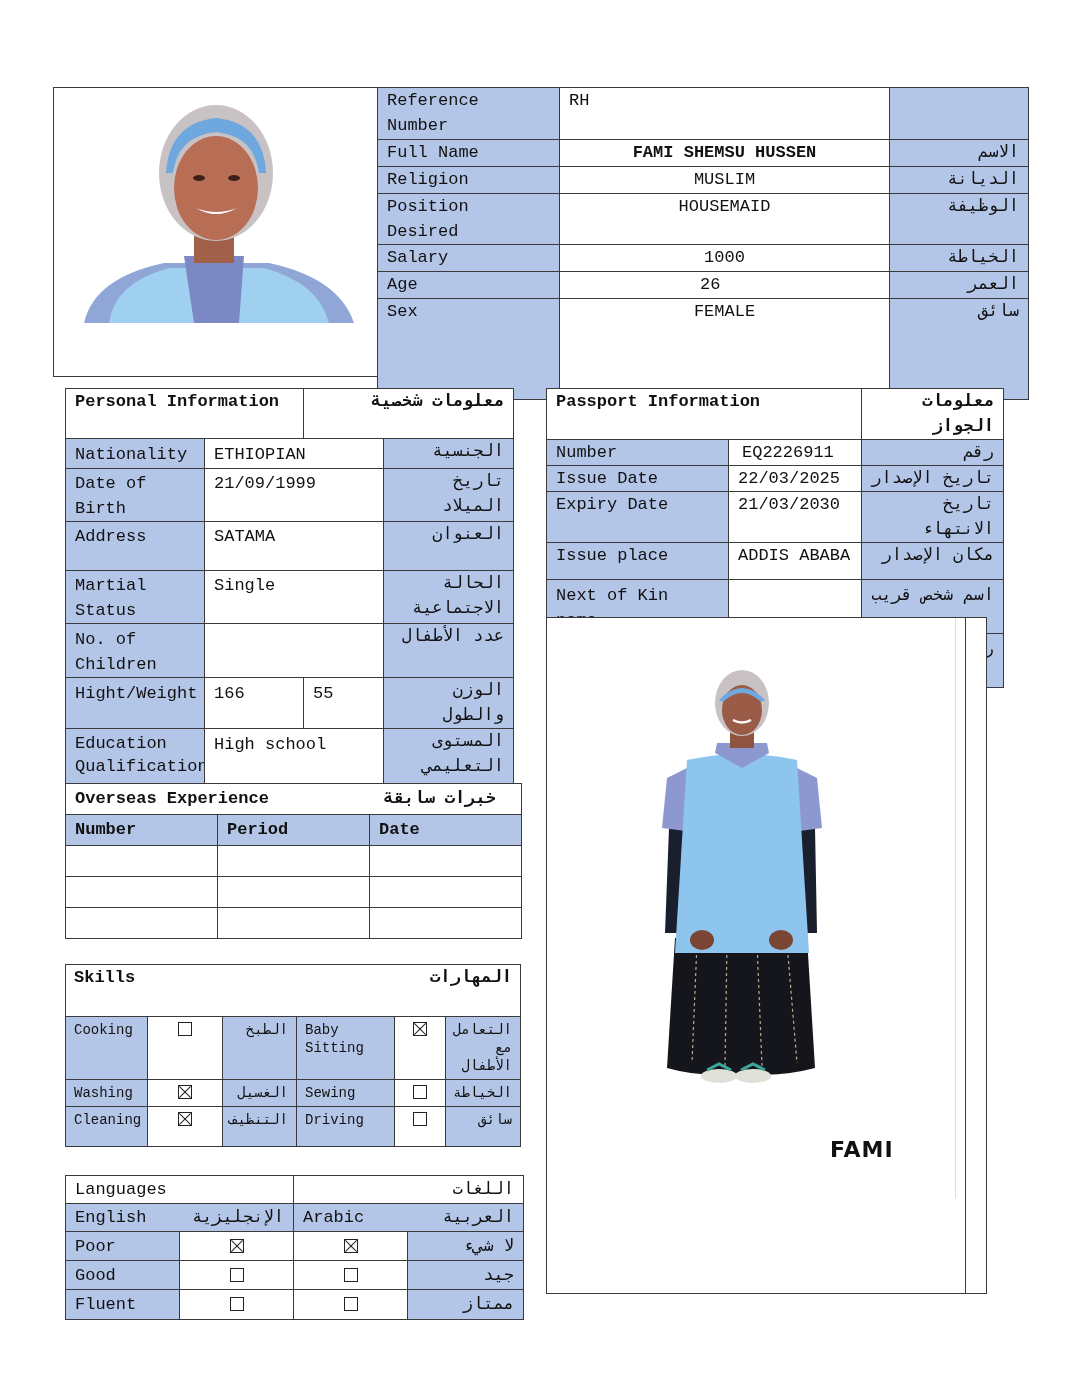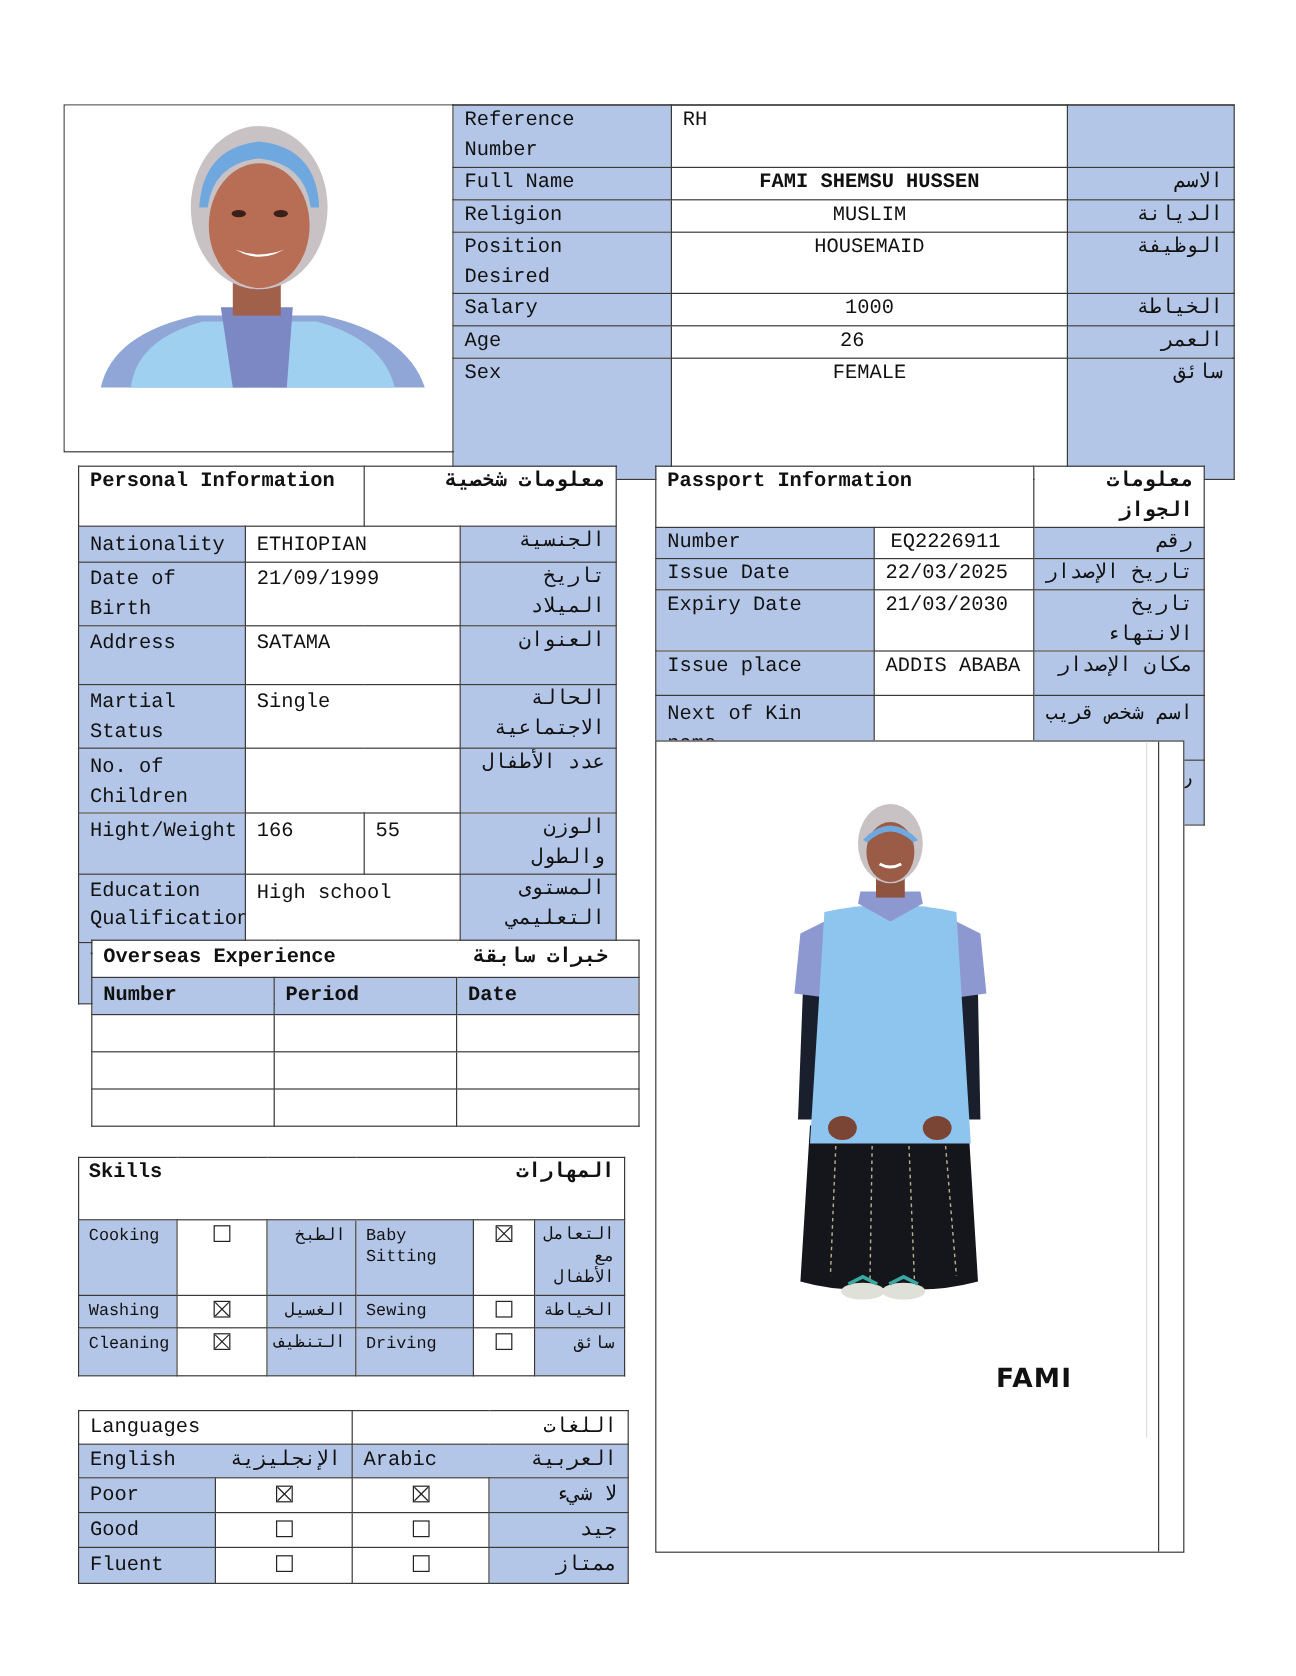--- a/index.html
+++ b/index.html
@@ -223,21 +223,21 @@
       <path d="M62 32 Q85 8 108 32 L104 34 Q85 16 66 34 Z" fill="#6fa8df"></path>
       <path d="M76 52 Q85 57 94 52" stroke="#fff" stroke-width="2.5" fill="none"></path>
 
       <ellipse cx="45" cy="272" rx="12" ry="10" fill="#7a4535"></ellipse>
       <ellipse cx="124" cy="272" rx="12" ry="10" fill="#7a4535"></ellipse>
     </svg>
   </div>
   <div class="abs fami-logo" style="left:283px; top:519px;">FAMI</div>
 </div>
 
-<table class="abs" style="left:76px; top:783px; width:456px;">
+<table class="abs" style="left:65px; top:783px; width:456px;">
   <colgroup>
       <col style="width:152px">
       <col style="width:152px">
       <col style="width:152px">
     </colgroup>
   <tbody>
       <tr style="height:31px;">
     <td colspan="2" class="w bold" style="padding-top:2px; border-right:none;">Overseas Experience</td>
     <td class="w ar bold" style="padding-top:2px; padding-right:25px; border-left:none;">خبرات سابقة</td>
   </tr>

